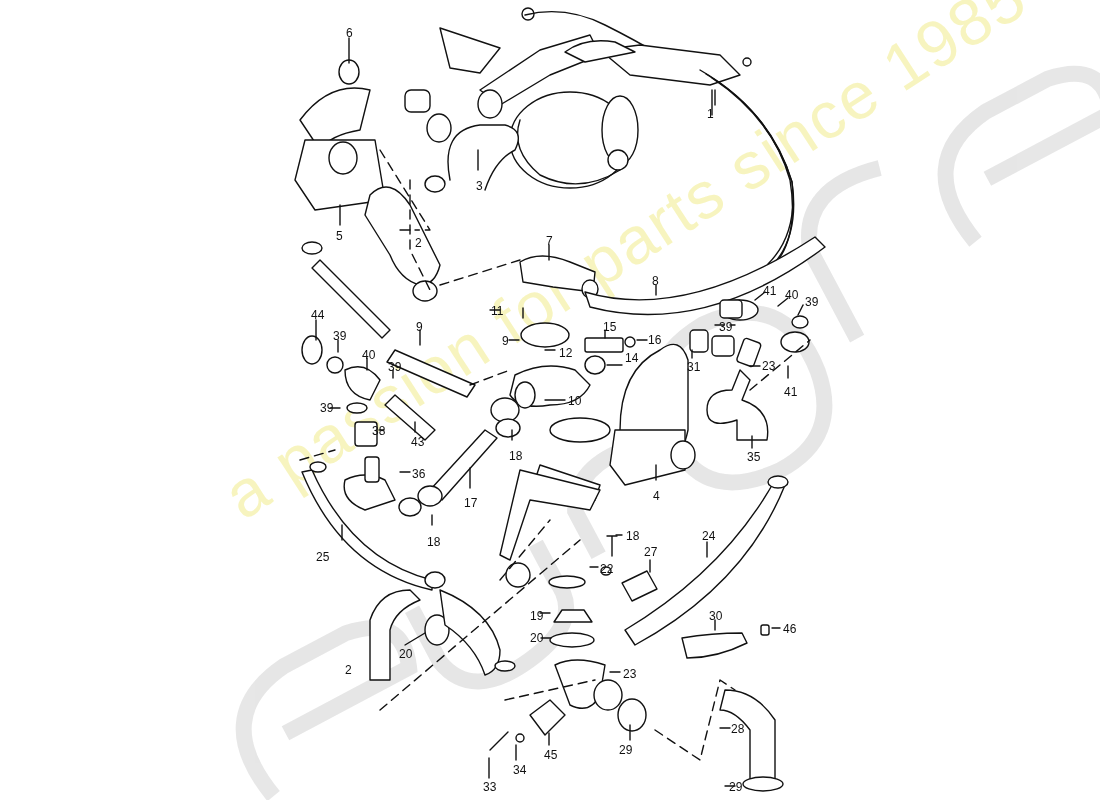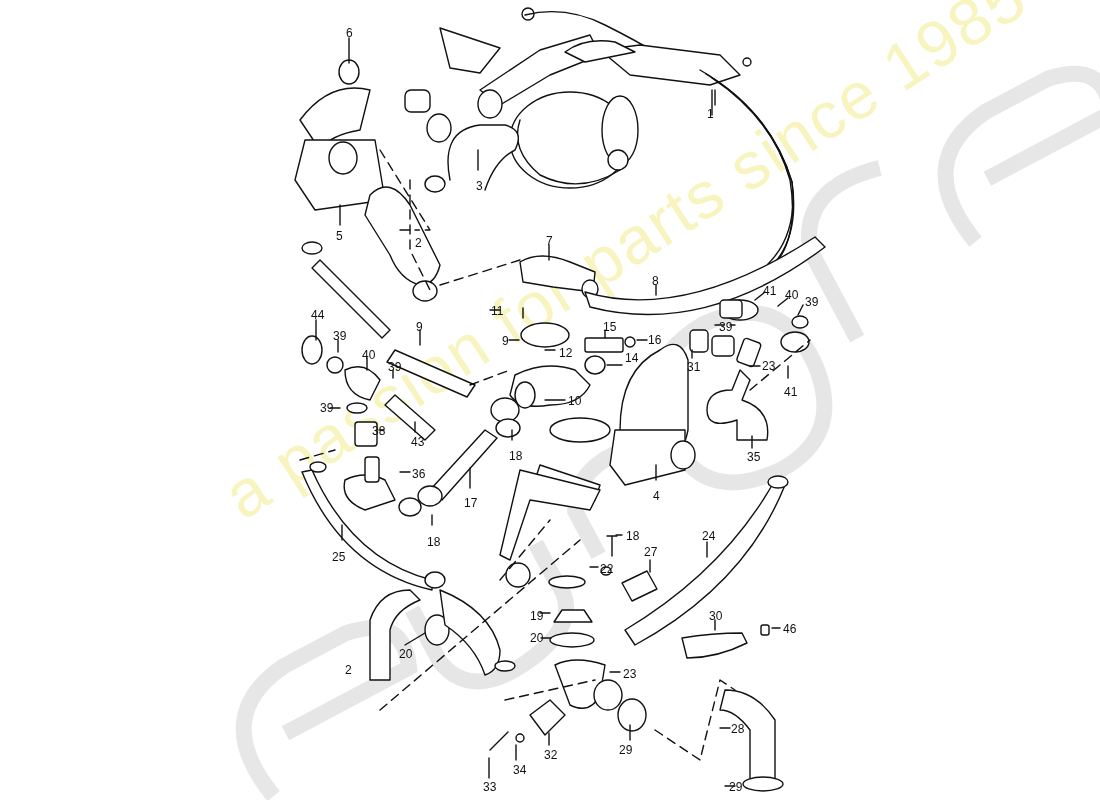--- a/index.html
+++ b/index.html
@@ -260,29 +260,29 @@
   <span class="callout" style="left:648px;top:334px">16</span>
   <span class="callout" style="left:464px;top:497px">17</span>
   <span class="callout" style="left:509px;top:450px">18</span>
   <span class="callout" style="left:427px;top:536px">18</span>
   <span class="callout" style="left:530px;top:610px">19</span>
   <span class="callout" style="left:530px;top:632px">20</span>
   <span class="callout" style="left:626px;top:530px">18</span>
   <span class="callout" style="left:600px;top:563px">22</span>
   <span class="callout" style="left:623px;top:668px">23</span>
   <span class="callout" style="left:702px;top:530px">24</span>
-  <span class="callout" style="left:332px;top:551px">25</span>
+  <span class="callout" style="left:316px;top:551px">25</span>
   <span class="callout" style="left:399px;top:648px">20</span>
   <span class="callout" style="left:644px;top:546px">27</span>
   <span class="callout" style="left:731px;top:723px">28</span>
   <span class="callout" style="left:619px;top:744px">29</span>
   <span class="callout" style="left:729px;top:781px">29</span>
   <span class="callout" style="left:709px;top:610px">30</span>
   <span class="callout" style="left:783px;top:623px">46</span>
-  <span class="callout" style="left:544px;top:749px">32</span>
+  <span class="callout" style="left:544px;top:749px">45</span>
   <span class="callout" style="left:483px;top:781px">33</span>
   <span class="callout" style="left:513px;top:764px">34</span>
   <span class="callout" style="left:747px;top:451px">35</span>
   <span class="callout" style="left:412px;top:468px">36</span>
   <span class="callout" style="left:762px;top:360px">23</span>
   <span class="callout" style="left:372px;top:425px">38</span>
   <span class="callout" style="left:333px;top:330px">39</span>
   <span class="callout" style="left:388px;top:361px">39</span>
   <span class="callout" style="left:320px;top:402px">39</span>
   <span class="callout" style="left:805px;top:296px">39</span>

